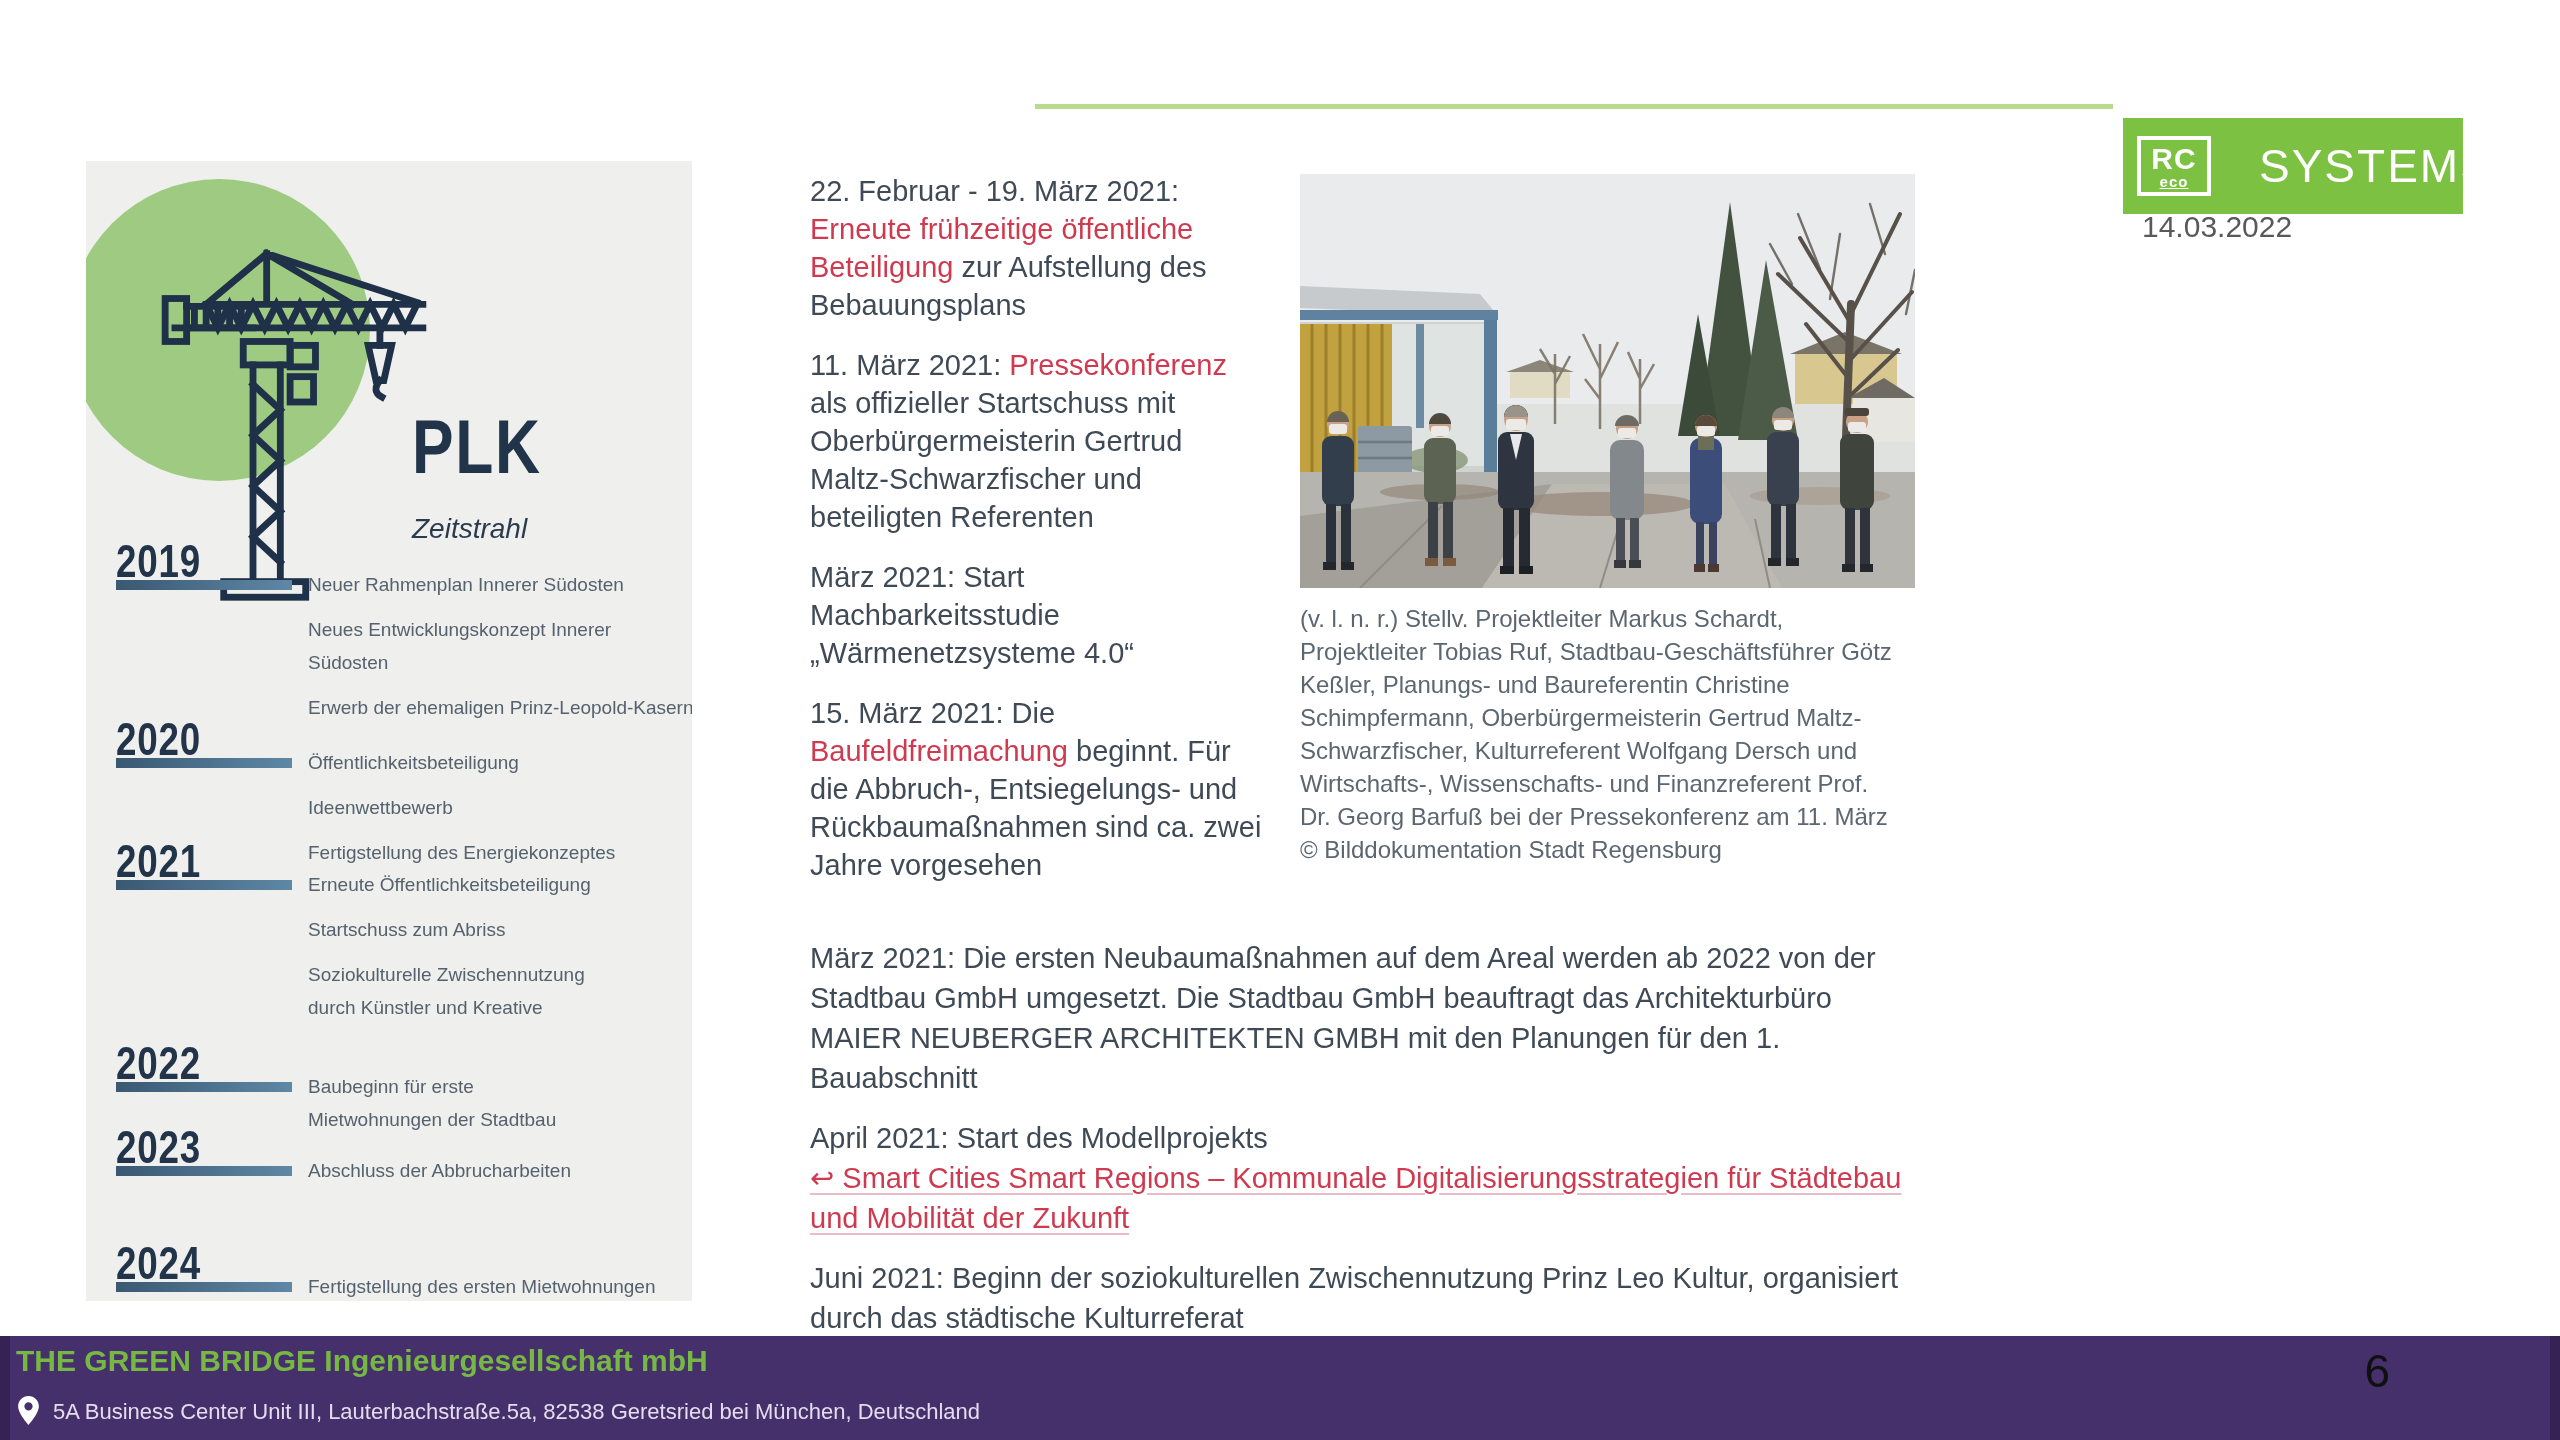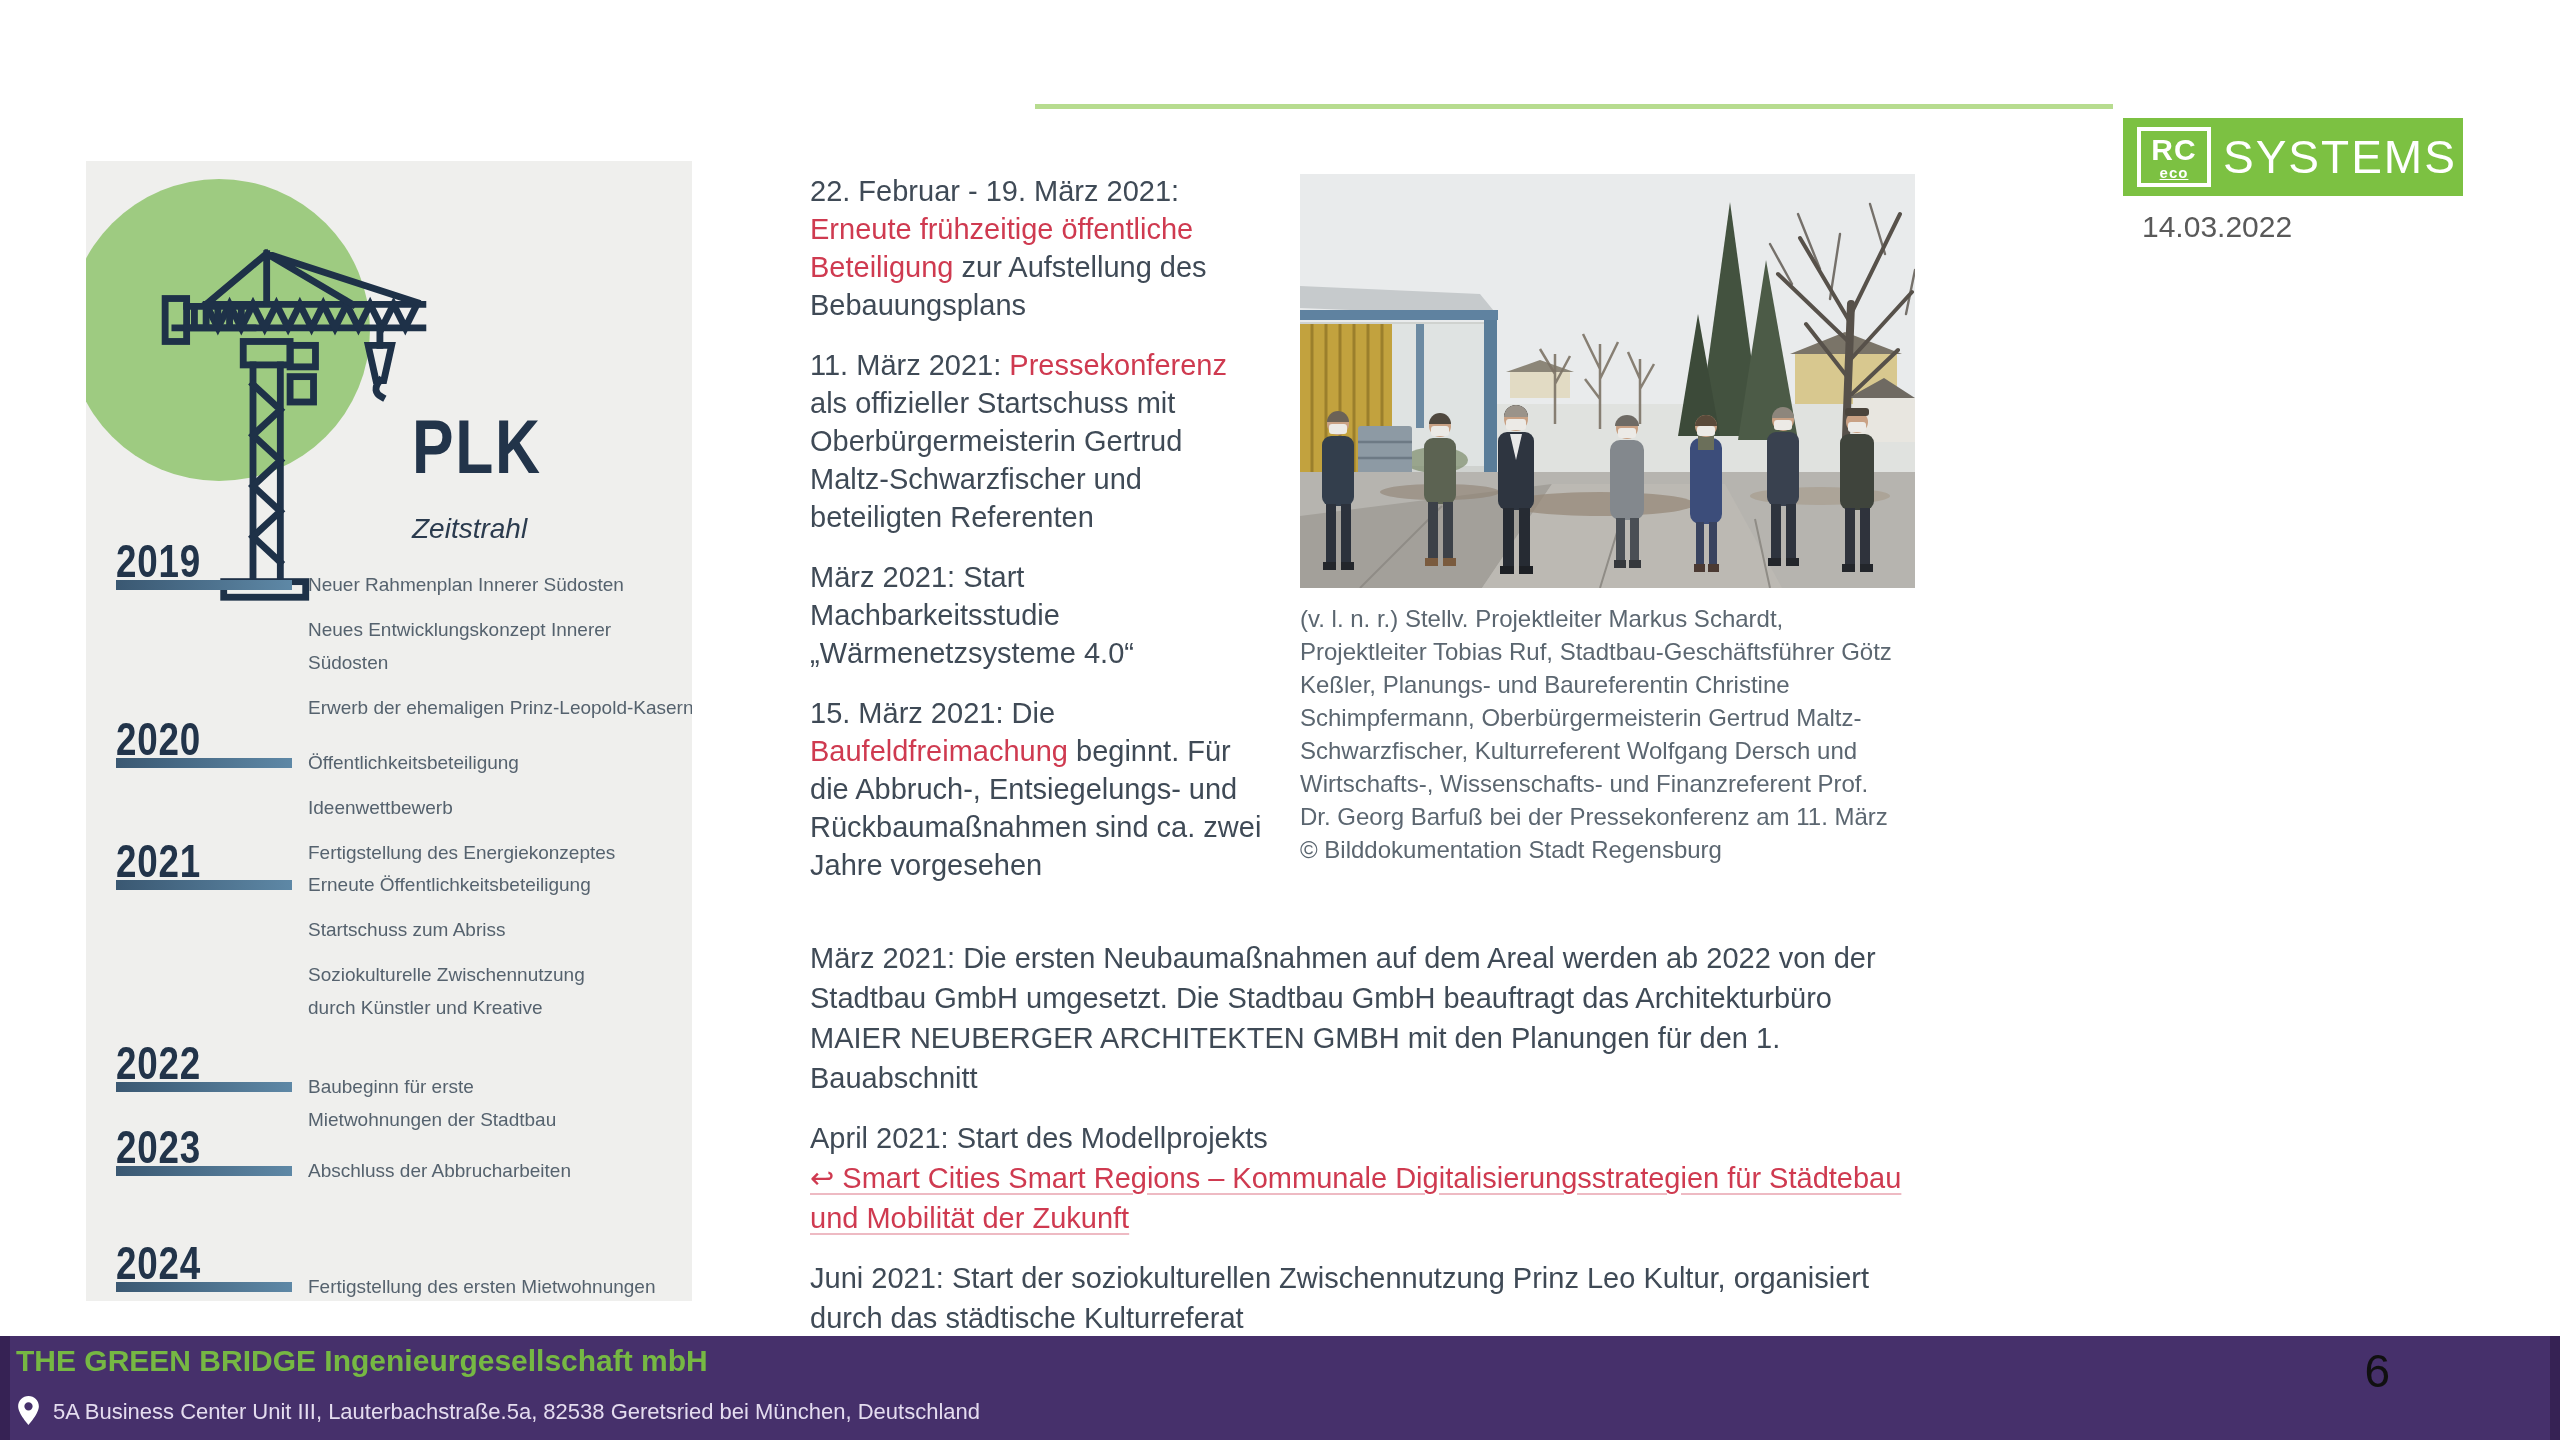--- a/index.html
+++ b/index.html
@@ -2,22 +2,22 @@
 <html><head>
 <meta charset="utf-8">
 <style>
   html,body{margin:0;padding:0;background:#ffffff;}
   .slide{position:relative;width:2560px;height:1440px;background:#ffffff;overflow:hidden;
          font-family:"Liberation Sans",sans-serif;}
 
   
   .green-line{position:absolute;left:1035px;top:104px;width:1078px;height:5px;background:#b7dc8f;}
   .brand-title{position:absolute;left:2113px;top:66px;font-size:37px;letter-spacing:1px;color:#8fca4a;white-space:nowrap;}
-  .logo-box{position:absolute;left:2123px;top:118px;width:340px;height:78px;background:#7cc142;
-            display:flex;align-items:center;padding:0 8px;box-sizing:border-box;}
+  .logo-box{position:absolute;left:2123px;top:118px;width:340px;height:96px;background:#7cc142;
+            display:flex;align-items:center;padding:0 8px;box-sizing:border-box;gap:36px;}
   .rc-box{border:4px solid #fff;width:66px;height:52px;margin-left:6px;flex:none;
           display:flex;flex-direction:column;align-items:center;justify-content:center;line-height:1;}
   .rc-top{font-size:30px;font-weight:bold;color:#fff;letter-spacing:1px;}
   .rc-eco{font-size:15px;font-weight:bold;color:#fff;letter-spacing:1px;text-decoration:underline;}
   .logo-systems{font-size:46px;color:#fff;margin-left:12px;letter-spacing:2px;flex:none;}
   .leaf{margin-left:6px;flex:none;}
   .header-date{position:absolute;left:2142px;top:210px;font-size:30px;color:#595959;}
 
   
   .panel{position:absolute;left:86px;top:161px;width:606px;height:1140px;background:#efefed;overflow:hidden;}
@@ -175,21 +175,21 @@
 
   <div class="col-narrow">
       <p class="para"><span>22. Februar - 19. März 2021: </span><span class="red">Erneute frühzeitige öffentliche Beteiligung</span><span> zur Aufstellung des Bebauungsplans</span></p>
       <p class="para"><span>11. März 2021: </span><span class="red">Pressekonferenz</span><span> als offizieller Startschuss mit Oberbürgermeisterin Gertrud Maltz-Schwarzfischer und beteiligten Referenten</span></p>
       <p class="para"><span>März 2021: Start Machbarkeitsstudie „Wärmenetzsysteme 4.0“</span></p>
       <p class="para"><span>15. März 2021: Die </span><span class="red">Baufeldfreimachung</span><span> beginnt. Für die Abbruch-, Entsiegelungs- und Rückbaumaßnahmen sind ca. zwei Jahre vorgesehen</span></p>
     </div>
   <div class="col-wide">
       <p class="para"><span>März 2021: Die ersten Neubaumaßnahmen auf dem Areal werden ab 2022 von der Stadtbau GmbH umgesetzt. Die Stadtbau GmbH beauftragt das Architekturbüro MAIER NEUBERGER ARCHITEKTEN GMBH mit den Planungen für den 1. Bauabschnitt</span></p>
       <p class="para"><span>April 2021: Start des Modellprojekts</span><br><span class="red link">↩ Smart Cities Smart Regions – Kommunale Digitalisierungsstrategien für Städtebau und Mobilität der Zukunft</span></p>
-      <p class="para"><span>Juni 2021: Start der soziokulturellen Zwischennutzung Prinz Leo Kultur, organisiert durch das städtische Kulturreferat</span></p>
+      <p class="para"><span>Juni 2021: Beginn der soziokulturellen Zwischennutzung Prinz Leo Kultur, organisiert durch das städtische Kulturreferat</span></p>
     </div>
 
   <svg class="photo" viewBox="0 0 615 414" preserveAspectRatio="none">
     <rect x="0" y="0" width="615" height="414" fill="#e9ebec"></rect>
     <rect x="0" y="230" width="615" height="75" fill="#d9dad6" opacity="0.55"></rect>
 
     <rect x="210" y="198" width="60" height="26" fill="#e2dbc4"></rect>
     <polygon points="206,198 240,186 274,198" fill="#8c8678"></polygon>
     <rect x="495" y="180" width="102" height="50" fill="#d8c88f"></rect>
     <polygon points="490,180 545,158 602,180" fill="#7a7468"></polygon>

